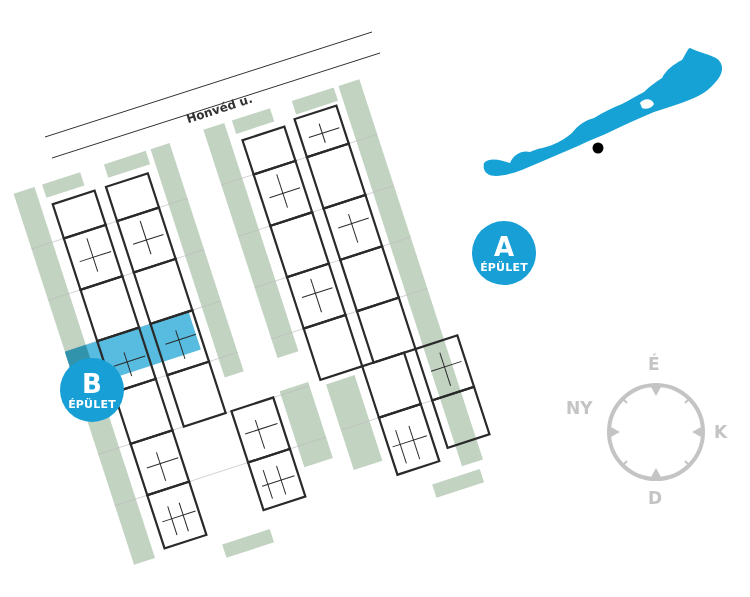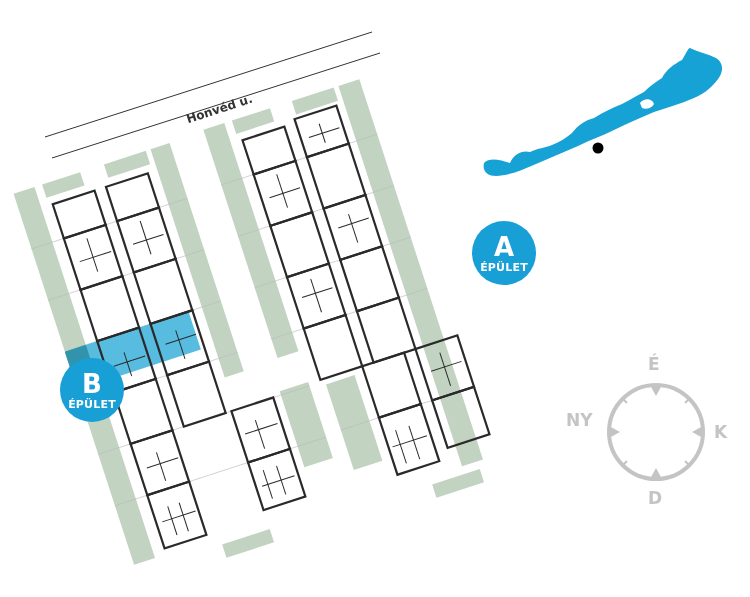--- a/index.html
+++ b/index.html
@@ -170,13 +170,13 @@
   <span class="sub">ÉPÜLET</span>
 </div>
 <div class="badge" style="left:60px; top:358px;">
   <span class="letter">B</span>
   <span class="sub">ÉPÜLET</span>
 </div>
 
 <span class="compass-label" style="left:648px; top:354px;">É</span>
 <span class="compass-label" style="left:648px; top:488px;">D</span>
 <span class="compass-label" style="left:714px; top:422px;">K</span>
-<span class="compass-label" style="left:566px; top:410px;">NY</span>
+<span class="compass-label" style="left:566px; top:398px;">NY</span>
 
 </body></html>

